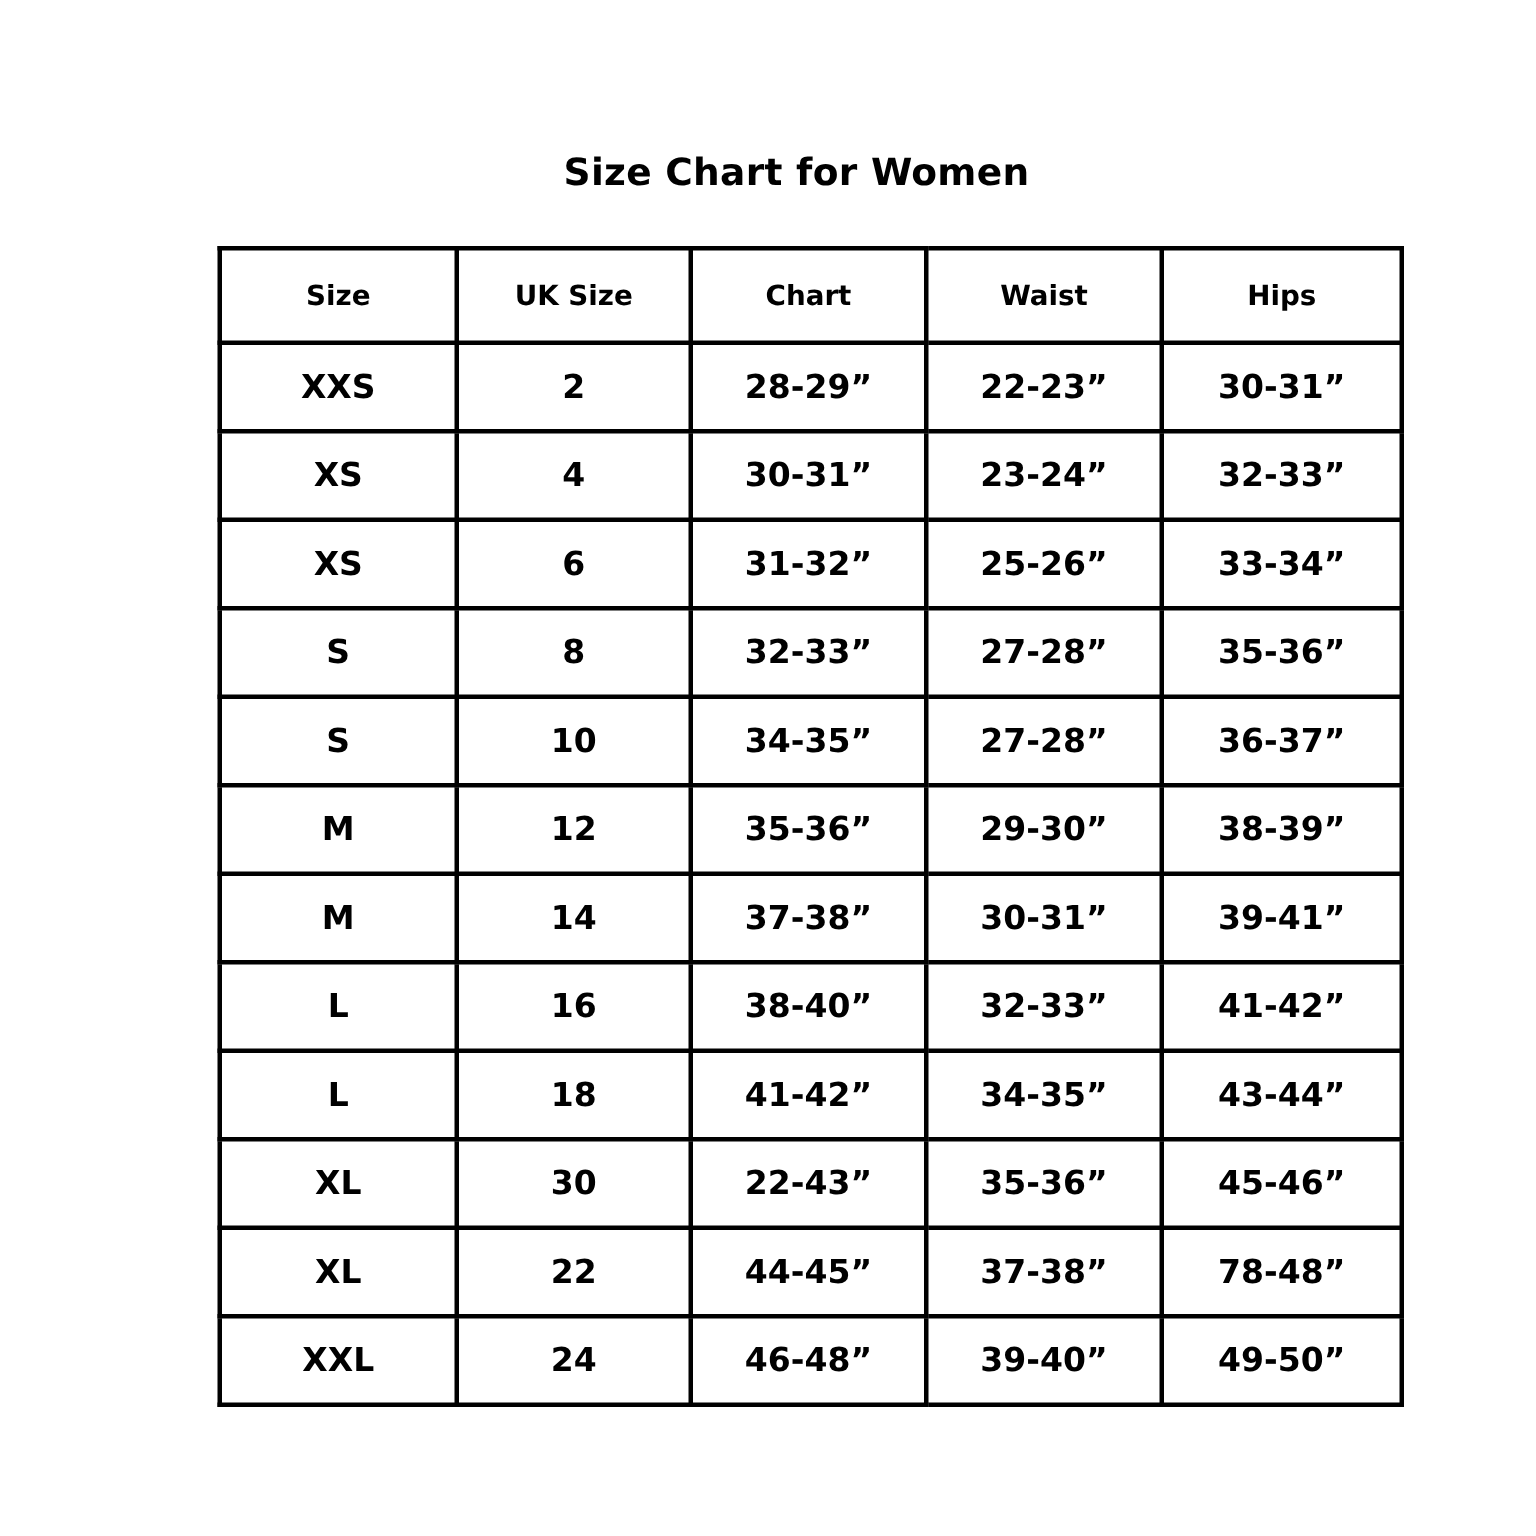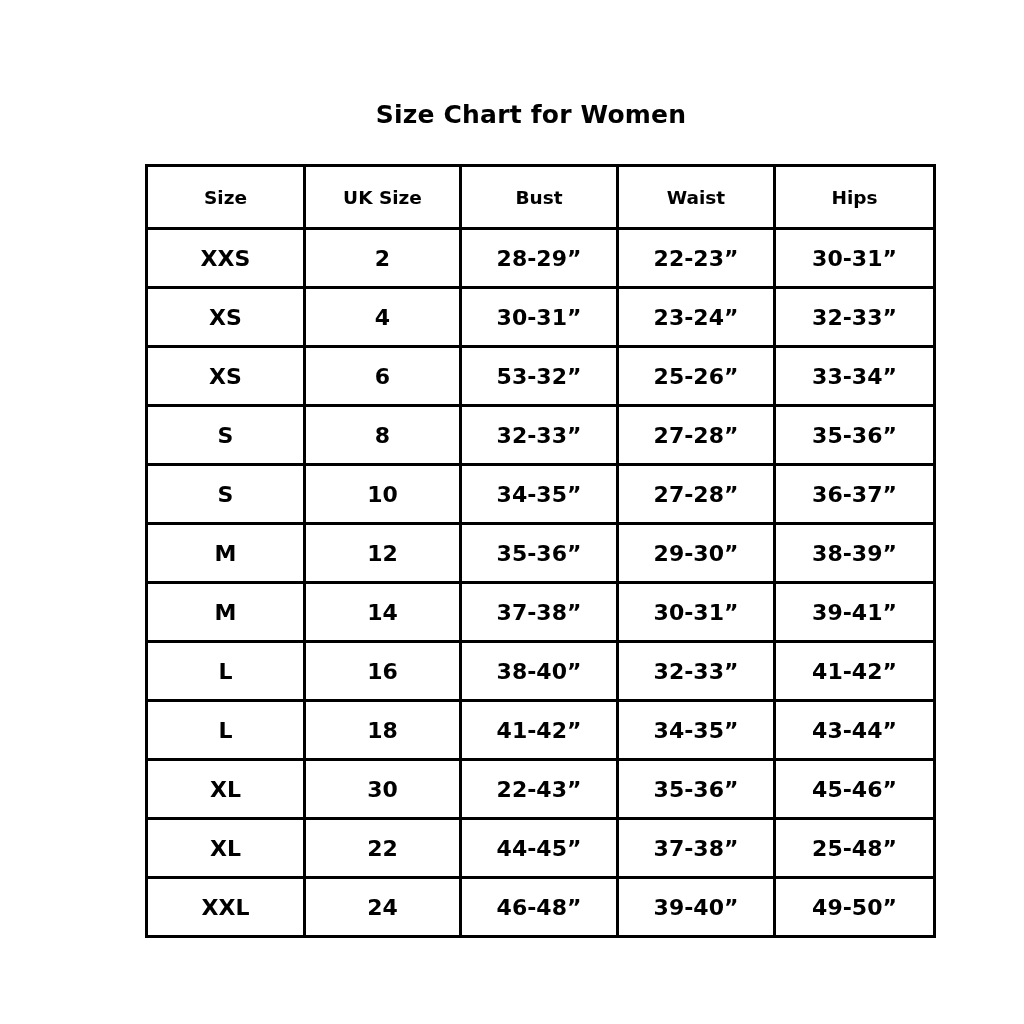--- a/index.html
+++ b/index.html
@@ -79,21 +79,21 @@
         <col class="c0">
           <col class="c1">
           <col class="c2">
           <col class="c3">
           <col class="c4">
       </colgroup>
       <thead>
         <tr id="header-row">
             <th>Size</th>
             <th>UK Size</th>
-            <th>Bust</th>
+            <th>Chart</th>
             <th>Waist</th>
             <th>Hips</th>
           </tr>
       </thead>
       <tbody id="table-body">
           <tr>
             <td>XXS</td>
             <td>2</td>
             <td>28-29”</td>
             <td>22-23”</td>
@@ -102,21 +102,21 @@
           <tr>
             <td>XS</td>
             <td>4</td>
             <td>30-31”</td>
             <td>23-24”</td>
             <td>32-33”</td>
           </tr>
           <tr>
             <td>XS</td>
             <td>6</td>
-            <td>53-32”</td>
+            <td>31-32”</td>
             <td>25-26”</td>
             <td>33-34”</td>
           </tr>
           <tr>
             <td>S</td>
             <td>8</td>
             <td>32-33”</td>
             <td>27-28”</td>
             <td>35-36”</td>
           </tr>
@@ -160,21 +160,21 @@
             <td>30</td>
             <td>22-43”</td>
             <td>35-36”</td>
             <td>45-46”</td>
           </tr>
           <tr>
             <td>XL</td>
             <td>22</td>
             <td>44-45”</td>
             <td>37-38”</td>
-            <td>25-48”</td>
+            <td>78-48”</td>
           </tr>
           <tr>
             <td>XXL</td>
             <td>24</td>
             <td>46-48”</td>
             <td>39-40”</td>
             <td>49-50”</td>
           </tr>
         </tbody>
     </table>

